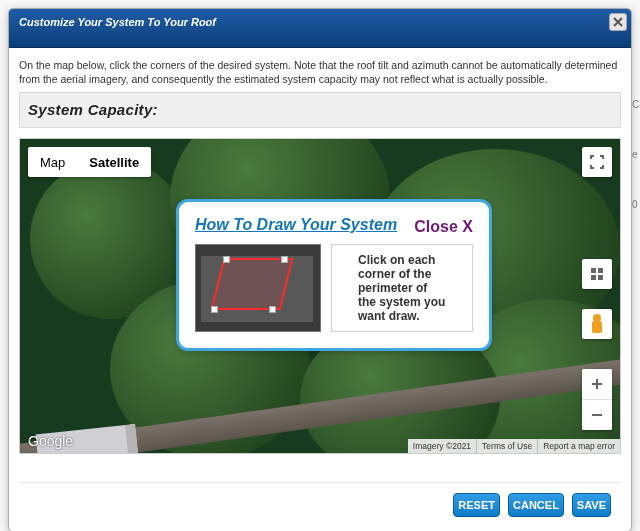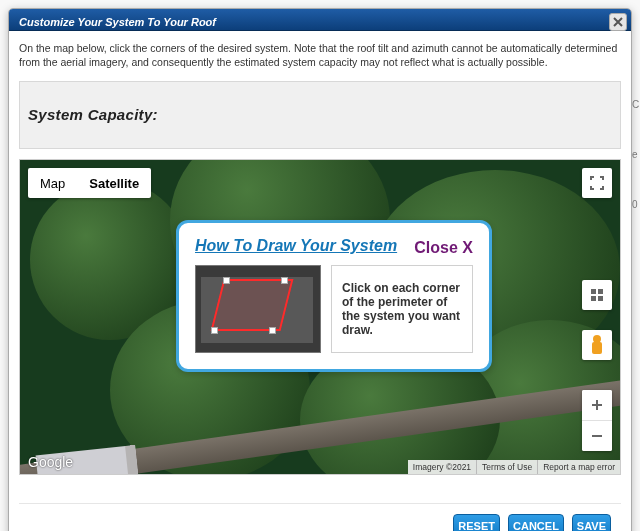--- a/index.html
+++ b/index.html
@@ -1,24 +1,24 @@
 <!DOCTYPE html>
 <html><head>
 <meta charset="utf-8">
 <style>
   * { box-sizing: border-box; }
   html, body { margin:0; padding:0; font-family: Arial, Helvetica, sans-serif; background:#f8f8f8; }
   .page { width:640px; height:531px; position:relative; background:#f8f8f8; }
   .dialog { position:absolute; left:8px; top:8px; width:624px; background:#fff; border:1px solid #aaa; border-radius:5px; box-shadow:0 2px 8px rgba(0,0,0,.25); }
-  .dlg-header { height:22px; background:linear-gradient(#1f5da6,#0c3e7a); border-bottom:1px solid #072c56; border-radius:4px 4px 0 0; position:relative; }
+  .dlg-header { height:39px; background:linear-gradient(#1f5da6,#0c3e7a); border-bottom:1px solid #072c56; border-radius:4px 4px 0 0; position:relative; }
   .dlg-title { color:#fff; font-size:11px; font-weight:bold; font-style:italic; line-height:26px; padding-left:10px; }
   .dlg-close { position:absolute; right:4px; top:4px; width:18px; height:18px; background:#e6e6e6; border:1px solid #aaa; border-radius:3px; display:flex; align-items:center; justify-content:center; cursor:pointer; font-size:12px; color:#444; }
   .dlg-body { padding:10px 10px 4px 10px; }
   .instr { font-size:10.5px; color:#333; line-height:1.35; }
-  .cap-block { margin-top:12px; border:1px solid #d8d8d8; background:#f0f0f0; padding:24px 8px; }
+  .cap-block { margin-top:6px; border:1px solid #d8d8d8; background:#f0f0f0; padding:8px 8px; }
   .cap-text { font-size:15px; font-style:italic; font-weight:bold; color:#222; font-family: "Arial Narrow", Arial, sans-serif; letter-spacing:.3px; }
   .map-wrap { margin-top:10px; border:1px solid #ccc; height:316px; position:relative; overflow:hidden; background:#173b1e; }
   .map-bg { position:absolute; inset:0; }
   .tree { position:absolute; border-radius:50%; background:radial-gradient(circle at 35% 35%, #4a7a3d, #163515); }
   .road { position:absolute; left:-20px; top:260px; width:680px; height:25px; background:linear-gradient(#7a7268,#5c554c); transform:rotate(-8deg); }
   .bldg { position:absolute; left:20px; top:290px; width:100px; height:90px; background:#cfcfd4; box-shadow:inset -10px -6px 0 #b5b3b3; transform:rotate(-6deg); }
   .map-type { position:absolute; left:8px; top:8px; display:flex; background:#fff; border-radius:2px; box-shadow:0 1px 3px rgba(0,0,0,.35); height:30px; font-size:13px; }
   .map-type button { border:0; background:transparent; padding:0 12px; font-weight:normal; cursor:pointer; font-size:13px; }
   .map-type .sel { font-weight:bold; }
   .fs-btn, .rot-btn, .peg-btn, .zoom-btn { position:absolute; right:8px; width:30px; height:30px; background:#fff; border-radius:2px; box-shadow:0 1px 3px rgba(0,0,0,.35); display:flex; align-items:center; justify-content:center; cursor:pointer; color:#666; }
@@ -37,21 +37,21 @@
   .map-footer span:first-child { border-left:0; }
   .howto { position:absolute; left:156px; top:60px; width:316px; background:#fff; border:3px solid #41a7e0; border-radius:12px; padding:14px 16px 16px; box-shadow:0 2px 6px rgba(0,0,0,.2); }
   .howto-title { color:#1577b7; font-size:16px; font-weight:bold; font-style:italic; font-family:"Arial Narrow", Arial;text-decoration:underline; }
   .howto-close { position:absolute; right:16px; top:16px; color:#701a75; font-size:16px; font-weight:bold; cursor:pointer; }
   .howto-body { margin-top:10px; display:flex; gap:10px; align-items:stretch; }
   .ex-img { width:126px; height:88px; background:#3a3a3a; position:relative; box-shadow:inset 0 0 0 1px #777; overflow:hidden; }
   .ex-roof { position:absolute; left:6px; top:12px; width:112px; height:66px; background:#585858; }
   .ex-poly { position:absolute; left:22px; top:14px; width:70px; height:52px; border:2px solid #ff2a2a; transform:skewX(-14deg); background:rgba(255,42,42,.12); }
   .ex-handle { position:absolute; width:7px; height:7px; background:#fff; border:1px solid #aaa; }
   .ex-label { position:absolute; left:0; right:0; top:36px; text-align:center; color:#fff; font-weight:bold; font-size:11px; letter-spacing:3px; text-shadow:0 0 3px #000; }
-  .howto-text { flex:1; background:#fff; border:1px solid #d0d0d0; padding:8px 10px; font-size:12px; color:#333; font-weight:bold; display:flex; align-items:center;justify-content:flex-end; }
+  .howto-text { flex:1; background:#fff; border:1px solid #d0d0d0; padding:8px 26px; font-size:12px; color:#333; font-weight:bold; display:flex; align-items:center;justify-content:flex-end; }
   .dlg-buttons { border-top:1px solid #e6e6e6; margin-top:28px; padding:10px 10px; display:flex; justify-content:flex-end; gap:8px; }
   .btn { background:linear-gradient(#2f9de6,#117bc6); color:#fff; font-size:11px; font-weight:bold; border:1px solid #0a5e9e; border-radius:4px; padding:5px 4px; cursor:pointer; }
   .side-hints { position:absolute; right:2px; top:80px; width:6px; color:#777; font-size:10px; line-height:50px; }
   svg { display:block; }
 </style>
 </head>
 <body>
 <div class="page">
 
 <div class="dialog">

